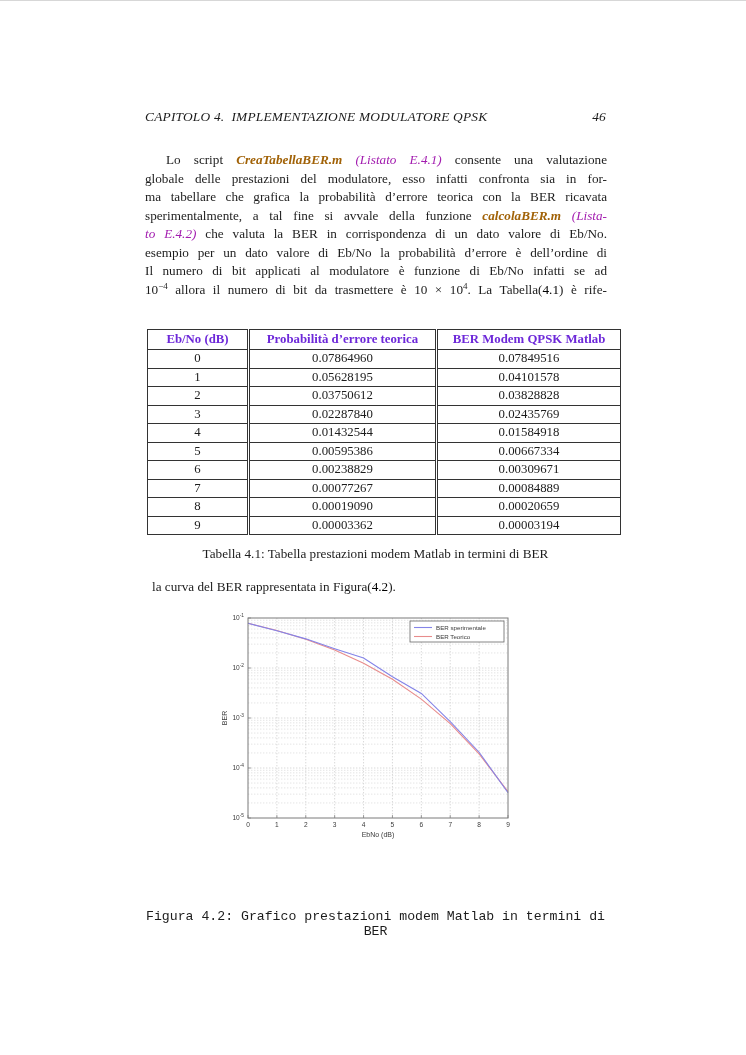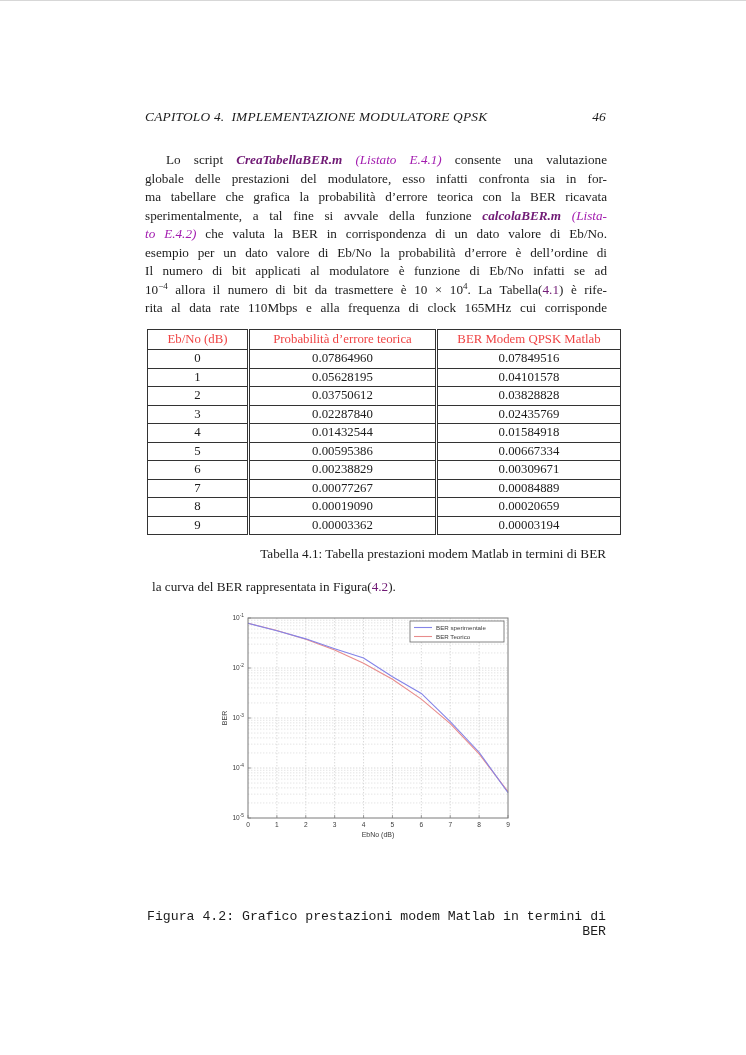--- a/index.html
+++ b/index.html
@@ -22,54 +22,53 @@
   .ber-table{position:absolute;left:147px;top:328px;width:458px;border-collapse:collapse;
         font-size:12.8px;table-layout:fixed;}
   .ber-table td,.ber-table th{text-align:center;padding:1px 2px;border-top:1px solid #333;
         font-weight:normal;height:15.5px;line-height:15.5px;}
   .ber-table tr.hdr th{height:17px;}
   .ber-table .c0{width:95px;}
   .ber-table .c1{width:181px;border-left:3px double #333;}
   .ber-table .c2{width:178px;border-left:3px double #333;}
   .ber-table{border:1.5px solid #333;}
   
-  .caption{position:absolute;left:145px;width:461px;text-align:right;font-size:13.2px;}
+  .caption{position:absolute;left:145px;width:461px;text-align:center;font-size:13.2px;}
   .tab-caption{top:545px;}
   .fig-caption{top:908px;font-family:Liberation Mono, monospace;}
   .midtext{position:absolute;left:152px;top:578px;width:461px;font-size:13.2px;}
   
   .chart{position:absolute;left:220px;top:604px;width:312px;height:248px;}
   .chart svg{display:block;}
   .chart text{font-family:"Liberation Sans","DejaVu Sans",sans-serif;fill:#3a3a3a;}
   .chart .tick{font-size:6.6px;}
   .chart .ticksup{font-size:4.8px;}
   .chart .axlabel{font-size:7px;}
   .chart .legend{font-size:6.2px;}
 </style>
-<style>.seg-fn{color:#701a75;}.seg-cite{color:#a21caf;}
-.seg-ref{color:#701a75;}.ber-table tr.hdr th{color:#ef4444;}</style></head>
+<style>.seg-fn{color:#a16207;}.seg-cite{color:#a21caf;}
+.seg-ref{color:#000000;}.ber-table tr.hdr th{color:#6d28d9;font-weight:bold;}</style></head>
 <body>
 
 <div class="page">
 
   <div class="running-head">
     <span class="chapter">CAPITOLO 4.  IMPLEMENTAZIONE MODULATORE QPSK</span>
     <span class="pageno">46</span>
   </div>
 
   <div class="paragraph">
       <div class="para-line indent">Lo script <span class="seg-fn">CreaTabellaBER.m</span> <span class="seg-cite">(Listato E.4.1)</span> consente una valutazione</div>
       <div class="para-line">globale delle prestazioni del modulatore, esso infatti confronta sia in for-</div>
       <div class="para-line">ma tabellare che grafica la probabilità d’errore teorica con la BER ricavata</div>
       <div class="para-line">sperimentalmente, a tal fine si avvale della funzione <span class="seg-fn">calcolaBER.m</span> <span class="seg-cite">(Lista-</span></div>
       <div class="para-line"><span class="seg-cite">to E.4.2)</span> che valuta la BER in corrispondenza di un dato valore di Eb/No.</div>
       <div class="para-line">esempio per un dato valore di Eb/No la probabilità d’errore è dell’ordine di</div>
       <div class="para-line">Il numero di bit applicati al modulatore è funzione di Eb/No infatti se ad</div>
       <div class="para-line">10<span class="seg-sup">−4</span> allora il numero di bit da trasmettere è 10 × 10<span class="seg-sup">4</span>. La Tabella(<span class="seg-ref">4.1</span>) è rife-</div>
-      <div class="para-line">rita al data rate 110Mbps e alla frequenza di clock 165MHz cui corrisponde</div>
     </div>
 
   <table class="ber-table">
     <thead>
         <tr class="hdr">
           <th class="c0">Eb/No (dB)</th>
           <th class="c1">Probabilità d’errore teorica</th>
           <th class="c2">BER Modem QPSK Matlab</th>
         </tr>
       </thead>

